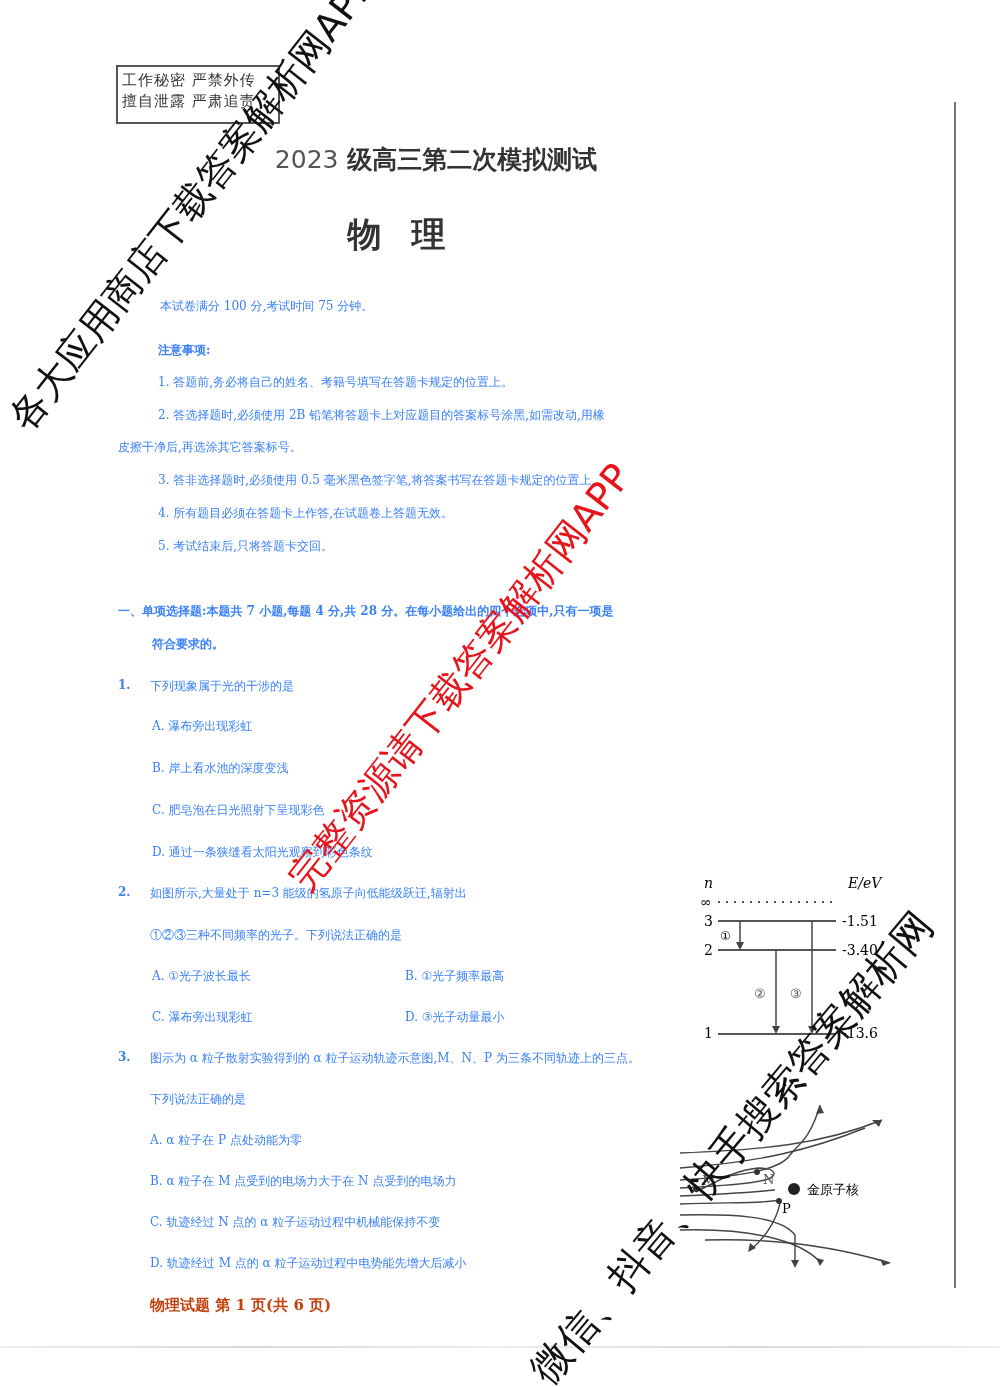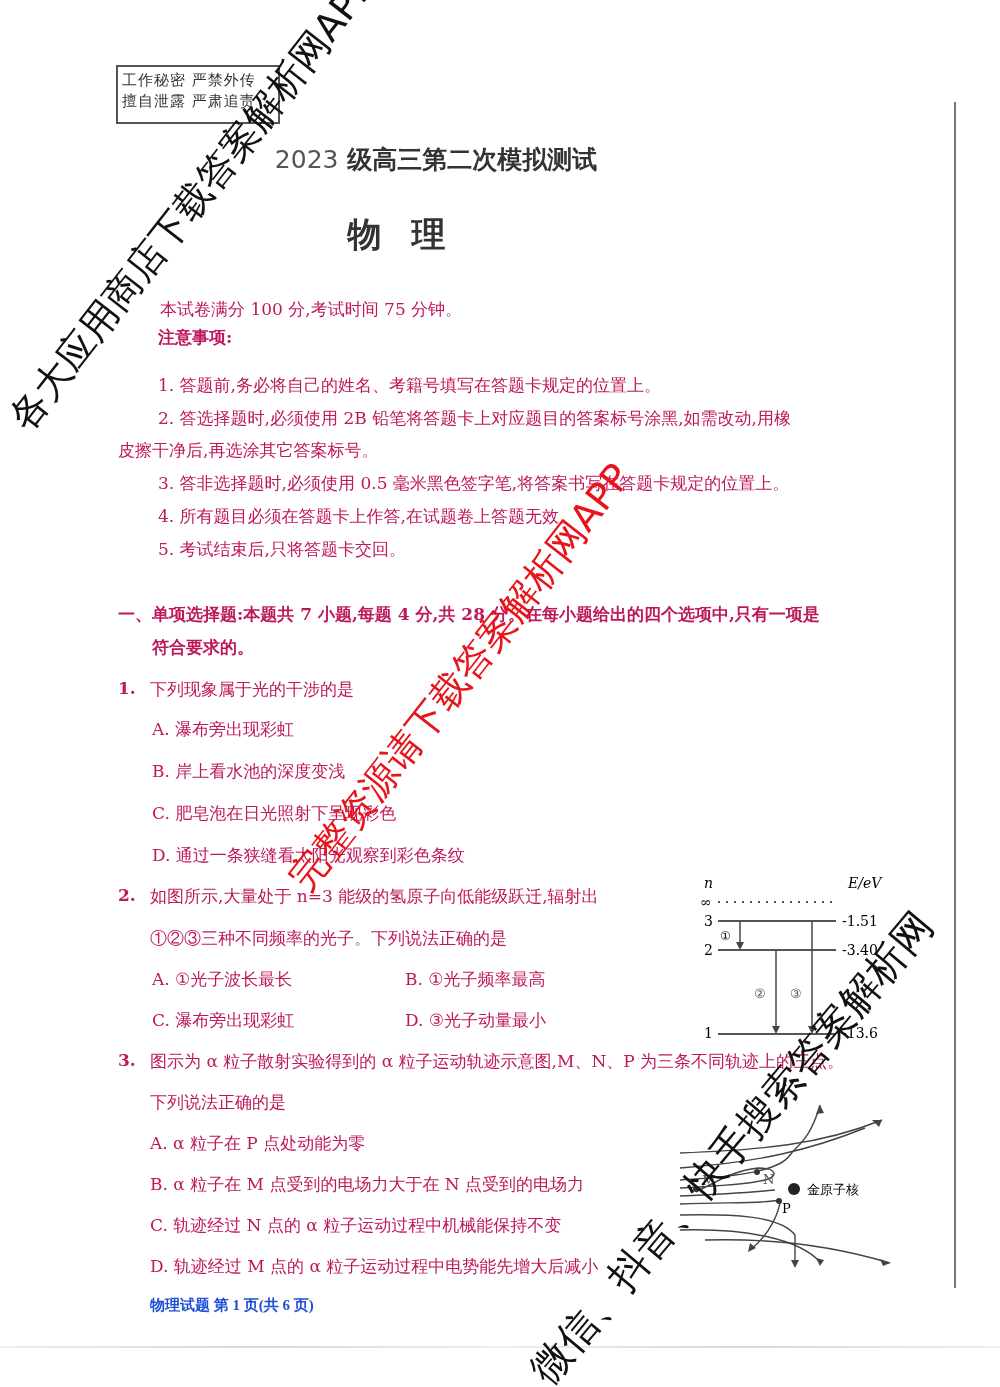--- a/index.html
+++ b/index.html
@@ -8,25 +8,25 @@
   .abs { position: absolute; }
   .stamp { left: 116px; top: 65px; width: 164px; height: 59px; border: 2px solid #555;
            box-sizing: border-box; padding: 3px 4px; font-size: 15px; line-height: 21px;
            letter-spacing: 1px; color: #333; }
   .stamp div { white-space: nowrap; }
   .title { left: 0; width: 872px; top: 143px; text-align: center; font-size: 25px;
            font-family: "DejaVu Sans", "Liberation Sans", sans-serif; font-weight: bold; color: #333; }
   .title .year { font-weight: normal; color: #555; }
   .subject { left: 0; width: 823px; top: 212px; text-align: center; font-size: 34px;
              font-weight: bold; font-family: "DejaVu Sans", sans-serif; letter-spacing: 30px; color: #333; }
-  .line { font-size: 17px; white-space: nowrap; color: #be185d; }
+  .line { font-size: 12px; white-space: nowrap; color: #3b82f6; }
   .bold { font-weight: bold; }
   .rule-v { left: 954px; top: 102px; width: 2px; height: 1186px; background: #777; }
   .rule-h { left: 0; top: 1346px; width: 1000px; height: 2px; background: linear-gradient(90deg,#eee,#d8d8d8,#eee,#d8d8d8,#eee); }
-  .footer { left: 150px; top: 1296px; font-size: 15px; font-weight: bold; color: #1d4ed8; font-family: Liberation Serif, serif; }
+  .footer { left: 150px; top: 1296px; font-size: 15px; font-weight: bold; color: #c2410c; }
   .wm { position: absolute; font-family: "DejaVu Sans", "Liberation Sans", sans-serif;
         white-space: nowrap; transform-origin: left bottom; pointer-events: none; }
   .wm-black { color: #111; font-size: 40px; }
   .wm-red { color: #e8141b; font-size: 40px; }
   svg text { font-family: "DejaVu Serif", serif; }
 </style>
 </head>
 <body>
 
 <div class="abs stamp">
@@ -35,21 +35,21 @@
 </div>
 
 <div class="abs title">
   <span class="year">2023</span>
   <span>级高三第二次模拟测试</span>
 </div>
 <div class="abs subject">物理</div>
 
 <div class="abs line" style="left:160px;top:298px;">本试卷满分 100 分,考试时间 75 分钟。</div>
 
-<div class="abs line bold" style="left:158px;top:326px;text-align:right;">注意事项:</div>
+<div class="abs line bold" style="left:158px;top:342px;text-align:right;">注意事项:</div>
 <div class="abs line" style="left:158px;top:374px;">1. 答题前,务必将自己的姓名、考籍号填写在答题卡规定的位置上。</div>
 <div class="abs line" style="left:158px;top:407px;">2. 答选择题时,必须使用 2B 铅笔将答题卡上对应题目的答案标号涂黑,如需改动,用橡</div>
 <div class="abs line" style="left:118px;top:439px;">皮擦干净后,再选涂其它答案标号。</div>
 <div class="abs line" style="left:158px;top:472px;">3. 答非选择题时,必须使用 0.5 毫米黑色签字笔,将答案书写在答题卡规定的位置上。</div>
 <div class="abs line" style="left:158px;top:505px;">4. 所有题目必须在答题卡上作答,在试题卷上答题无效。</div>
 <div class="abs line" style="left:158px;top:538px;">5. 考试结束后,只将答题卡交回。</div>
 
 <div class="abs line bold" style="left:118px;top:603px;">一、单项选择题:本题共 7 小题,每题 4 分,共 28 分。在每小题给出的四个选项中,只有一项是</div>
 <div class="abs line bold" style="left:152px;top:636px;">符合要求的。</div>
 

